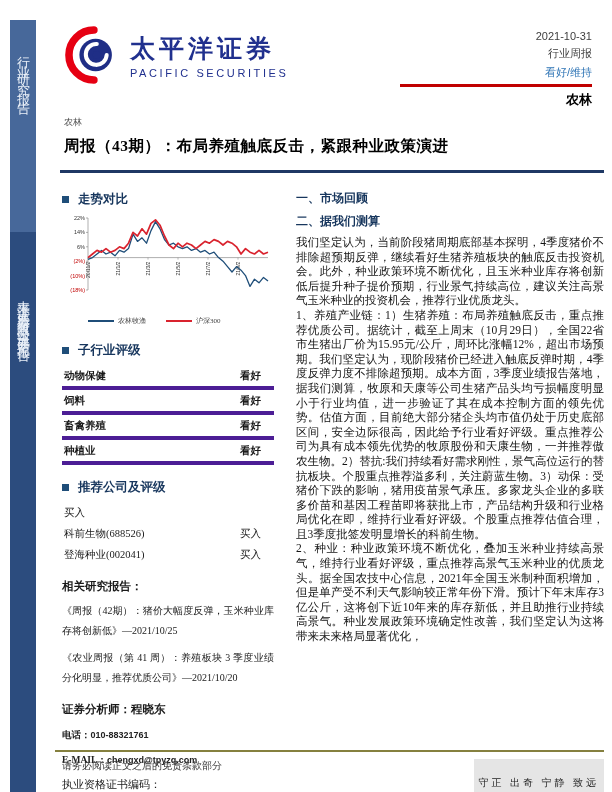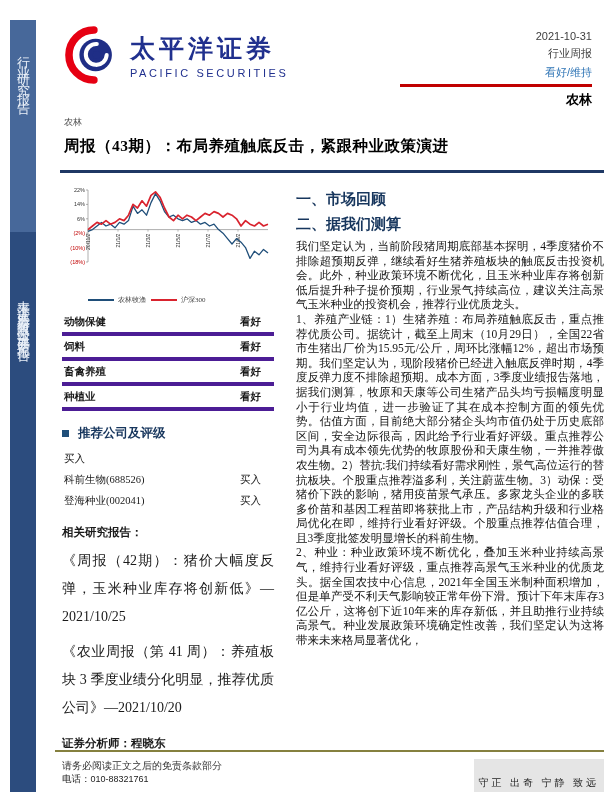--- a/index.html
+++ b/index.html
@@ -32,39 +32,39 @@
   .category-label { position:absolute; left:64px; top:116px; font-size:9px; color:#4d4d4d; }
   .title { position:absolute; left:64px; top:136px; width:536px; font-size:15.5px; font-weight:bold; color:#000; letter-spacing:0.5px; }
   .title-rule { position:absolute; left:60px; top:170px; width:544px; height:3px; background:#1F3864; }
   
   .left-col { position:absolute; left:62px; top:184px; width:212px; }
   .right-col { position:absolute; left:296px; top:184px; width:308px; }
   .sec-head { display:flex; align-items:center; font-size:12.5px; font-weight:bold; color:#17365D; margin:7px 0 6px; }
   .sq { width:7px; height:7px; background:#1F4E79; margin-right:9px; flex:0 0 auto; }
   
   .chart-wrap { margin-top:2px; }
-  .legend { display:flex; gap:5px; padding-left:26px; margin-top:17px; align-items:center; }
+  .legend { display:flex; gap:20px; padding-left:26px; margin-top:10px; align-items:center; }
   .legend-item { display:flex; align-items:center; font-size:7px; color:#444; }
   .legend-swatch { display:inline-block; width:26px; height:2px; margin-right:4px; }
   
   .rtable { margin-top:6px; margin-bottom:4px; }
   .rrow { display:flex; align-items:center; padding:3.5px 2px; font-size:10.5px; }
   .rrow.bordered { border-bottom:4px solid #4c1d95; font-weight:bold; }
   .rrow .nm { flex:1; }
   .rrow .val { width:32px; text-align:left; }
   .rrow.bordered .val { font-weight:bold; }
   
   .reports-head { font-size:11.5px; font-weight:bold; margin-top:14px; }
-  .report-entry { font-size:14px; line-height:2.0; text-align:justify; margin-top:7px; }
+  .report-entry { font-size:10px; line-height:2.0; text-align:justify; margin-top:7px; }
   .analyst-head { font-size:11.5px; font-weight:bold; margin-top:14px; }
-  .contact-line { font-size:9.5px; margin-top:22px; color:#222; }
+  .contact-line { font-size:9.5px; margin-top:12px; color:#222;font-weight:bold; }
   .contact-line .v { font-family:"Liberation Sans",sans-serif; font-size:9px; }
   .cert-line { font-size:11px; margin-top:10px; }
   
-  .body-head { font-size:15px; font-weight:bold; color:#17365D; margin:6px 0 5px; }
+  .body-head { font-size:12px; font-weight:bold; color:#17365D; margin:6px 0 5px; }
   .body-p { font-size:11.5px; line-height:14.6px; text-align:justify; color:#141414; }
   .body-p + .body-head { margin-top:10px; }
   
   .footer-rule { position:absolute; left:55px; top:750px; width:549px; height:2px; background:#85803F; }
   .footer { position:absolute; left:62px; top:759px; width:542px; display:flex; justify-content:space-between; font-size:10px; color:#333; }
   .motto { background:#e5e5e5; padding:17px 5px; letter-spacing:3px; color:#222; }
 </style>
 </head>
 <body>
 
@@ -99,20 +99,24 @@
     <div class="red-rule"></div>
     <div class="industry">农林</div>
   </div>
 
   <div class="category-label">农林</div>
   <div class="title">周报（43期）：布局养殖触底反击，紧跟种业政策演进</div>
   <div class="title-rule"></div>
 
   <div class="left-col">
 
+    <div class="sec-head">
+      <span class="sq"></span>
+      <span>走势对比</span>
+    </div>
     <div class="chart-wrap">
       <svg width="212" height="88" viewBox="0 0 212 88">
           <line x1="26" y1="4" x2="26" y2="76" stroke="#8c8c8c" stroke-width="0.7"></line>
           <line x1="26" y1="43.6" x2="206" y2="43.6" stroke="#8c8c8c" stroke-width="0.7"></line>
           <line x1="24" y1="4" x2="26" y2="4" stroke="#8c8c8c" stroke-width="0.7"></line>
           <text x="23" y="6" text-anchor="end" font-size="5.5" fill="#333" font-family="Liberation Sans, sans-serif">22%</text>
           <line x1="24" y1="18.4" x2="26" y2="18.4" stroke="#8c8c8c" stroke-width="0.7"></line>
           <text x="23" y="20.4" text-anchor="end" font-size="5.5" fill="#333" font-family="Liberation Sans, sans-serif">14%</text>
           <line x1="24" y1="32.8" x2="26" y2="32.8" stroke="#8c8c8c" stroke-width="0.7"></line>
           <text x="23" y="34.8" text-anchor="end" font-size="5.5" fill="#333" font-family="Liberation Sans, sans-serif">6%</text>
@@ -142,20 +146,24 @@
           <span class="legend-swatch" style="background: rgb(31, 78, 121);"></span>
           <span>农林牧渔</span>
         </span>
         <span class="legend-item">
           <span class="legend-swatch" style="background: rgb(217, 35, 46);"></span>
           <span>沪深300</span>
         </span>
       </div>
     </div>
 
+    <div class="sec-head" style="margin-top:16px;">
+      <span class="sq"></span>
+      <span>子行业评级</span>
+    </div>
     <div class="rtable">
       <div class="rrow bordered">
         <span class="nm">动物保健</span>
         <span class="val">看好</span>
       </div>
       <div class="rrow bordered">
         <span class="nm">饲料</span>
         <span class="val">看好</span>
       </div>
       <div class="rrow bordered">

